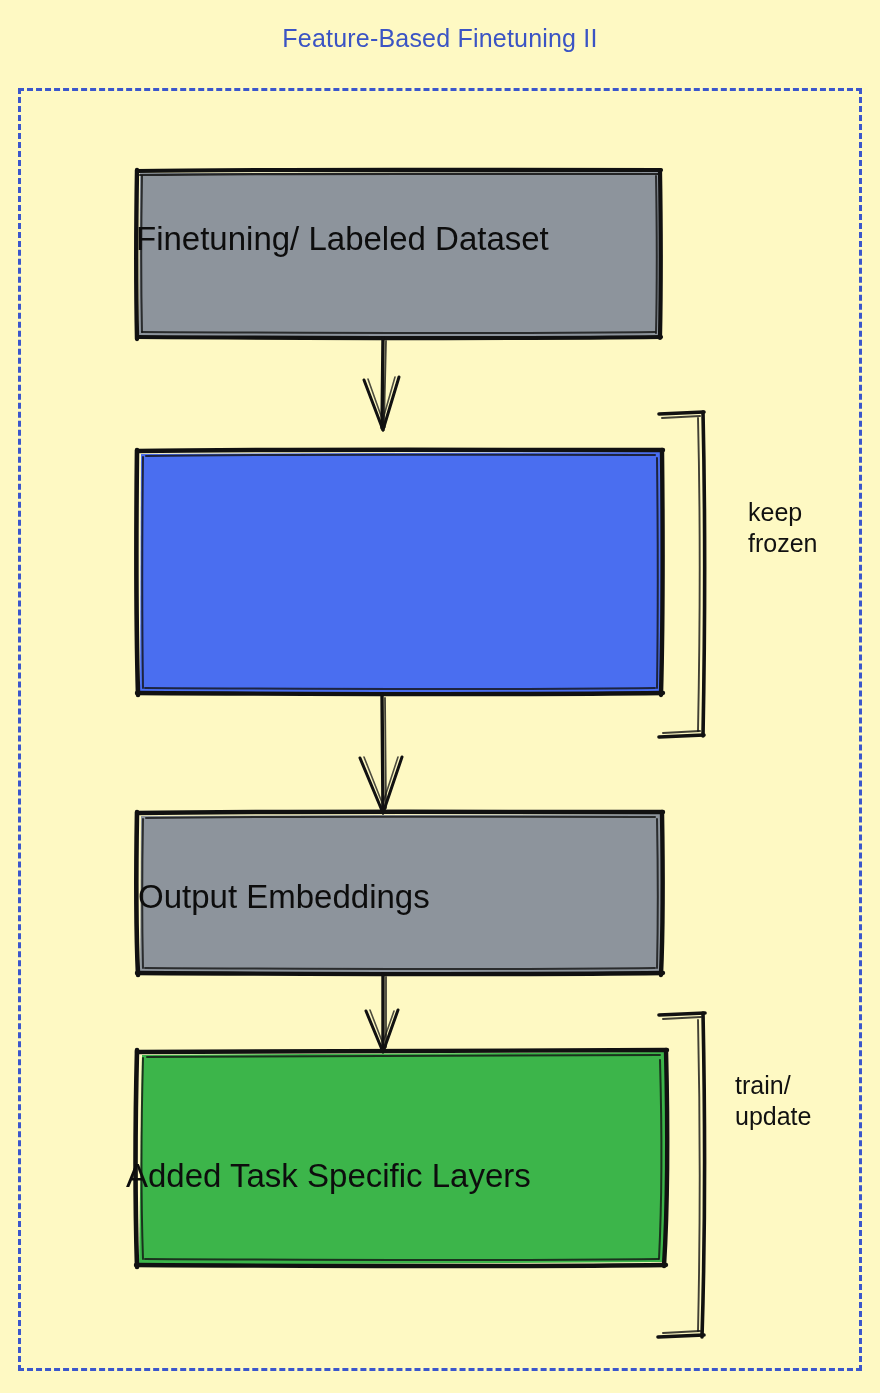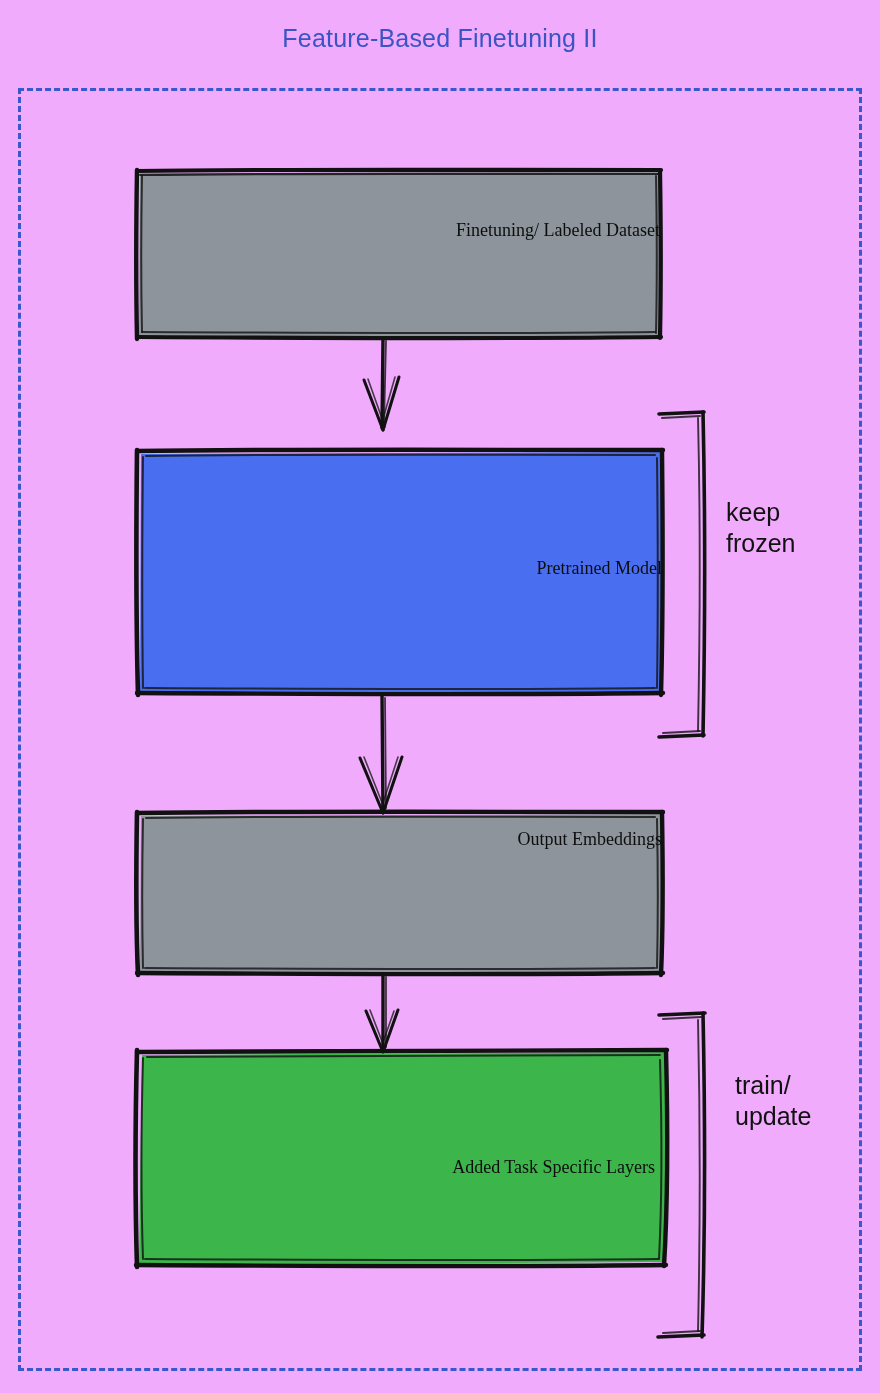--- a/index.html
+++ b/index.html
@@ -7,21 +7,21 @@
     padding: 0;
     background: #ffffff;
   }
   body {
     font-family: "Liberation Sans", sans-serif;
   }
   #canvas {
     position: relative;
     width: 880px;
     height: 1393px;
-    background: #f0abfc;
+    background: #fef9c3;
     overflow: hidden;
   }
   #diagram-title {
     position: absolute;
     left: 0;
     top: 24px;
     width: 880px;
     text-align: center;
     color: #3b54c4;
     font-size: 25px;
@@ -42,24 +42,24 @@
     position: absolute;
     left: 0;
     top: 0;
     width: 880px;
     height: 1393px;
     pointer-events: none;
   }
   .node-label {
     position: absolute;
     color: #0d0d0d;
-    font-family: Liberation Serif, serif;
-    font-size: 18px;
+    font-family: Liberation Sans, sans-serif;
+    font-size: 33px;
     white-space: nowrap;
-    text-align: right;
+    text-align: left;
   }
   .bracket-label {
     position: absolute;
     color: #111111;
     font-family: "Liberation Sans", sans-serif;
     font-size: 25px;
     line-height: 1.22;
     white-space: pre-line;
   }
 </style>
@@ -165,25 +165,24 @@
       <path d="M703,1013 C705,1110 705,1240 702,1337" fill="none" stroke="#111111" stroke-width="3.6" stroke-linecap="round"></path>
       <path d="M698,1020 C700,1110 700,1240 698,1331" fill="none" stroke="#111111" stroke-width="1.9" stroke-linecap="round" opacity="0.8"></path>
       <path d="M704,1335 L658,1337" fill="none" stroke="#111111" stroke-width="3.6" stroke-linecap="round"></path>
       <path d="M700,1331 L663,1333" fill="none" stroke="#111111" stroke-width="2" stroke-linecap="round" opacity="0.8"></path>
     </g>
 
   </svg>
 
   <div class="node-label" style="left:136px; top:220px; width:524px;">Finetuning/ Labeled Dataset</div>
 
-  <div class="node-label" style="left:138px; top:558px; width:524px;">Pretrained Model</div>
 
-  <div class="node-label" style="left:138px; top:829px; width:524px;">Output Embeddings</div>
+  <div class="node-label" style="left:138px; top:878px; width:524px;">Output Embeddings</div>
 
   <div class="node-label" style="left:126px; top:1157px; width:529px;">Added Task Specific Layers</div>
 
-  <div class="bracket-label" style="left:726px; top:497px;">keep
+  <div class="bracket-label" style="left:748px; top:497px;">keep
 frozen</div>
 
   <div class="bracket-label" style="left:735px; top:1070px;">train/
 update</div>
 
 </div>
 
 </body></html>

